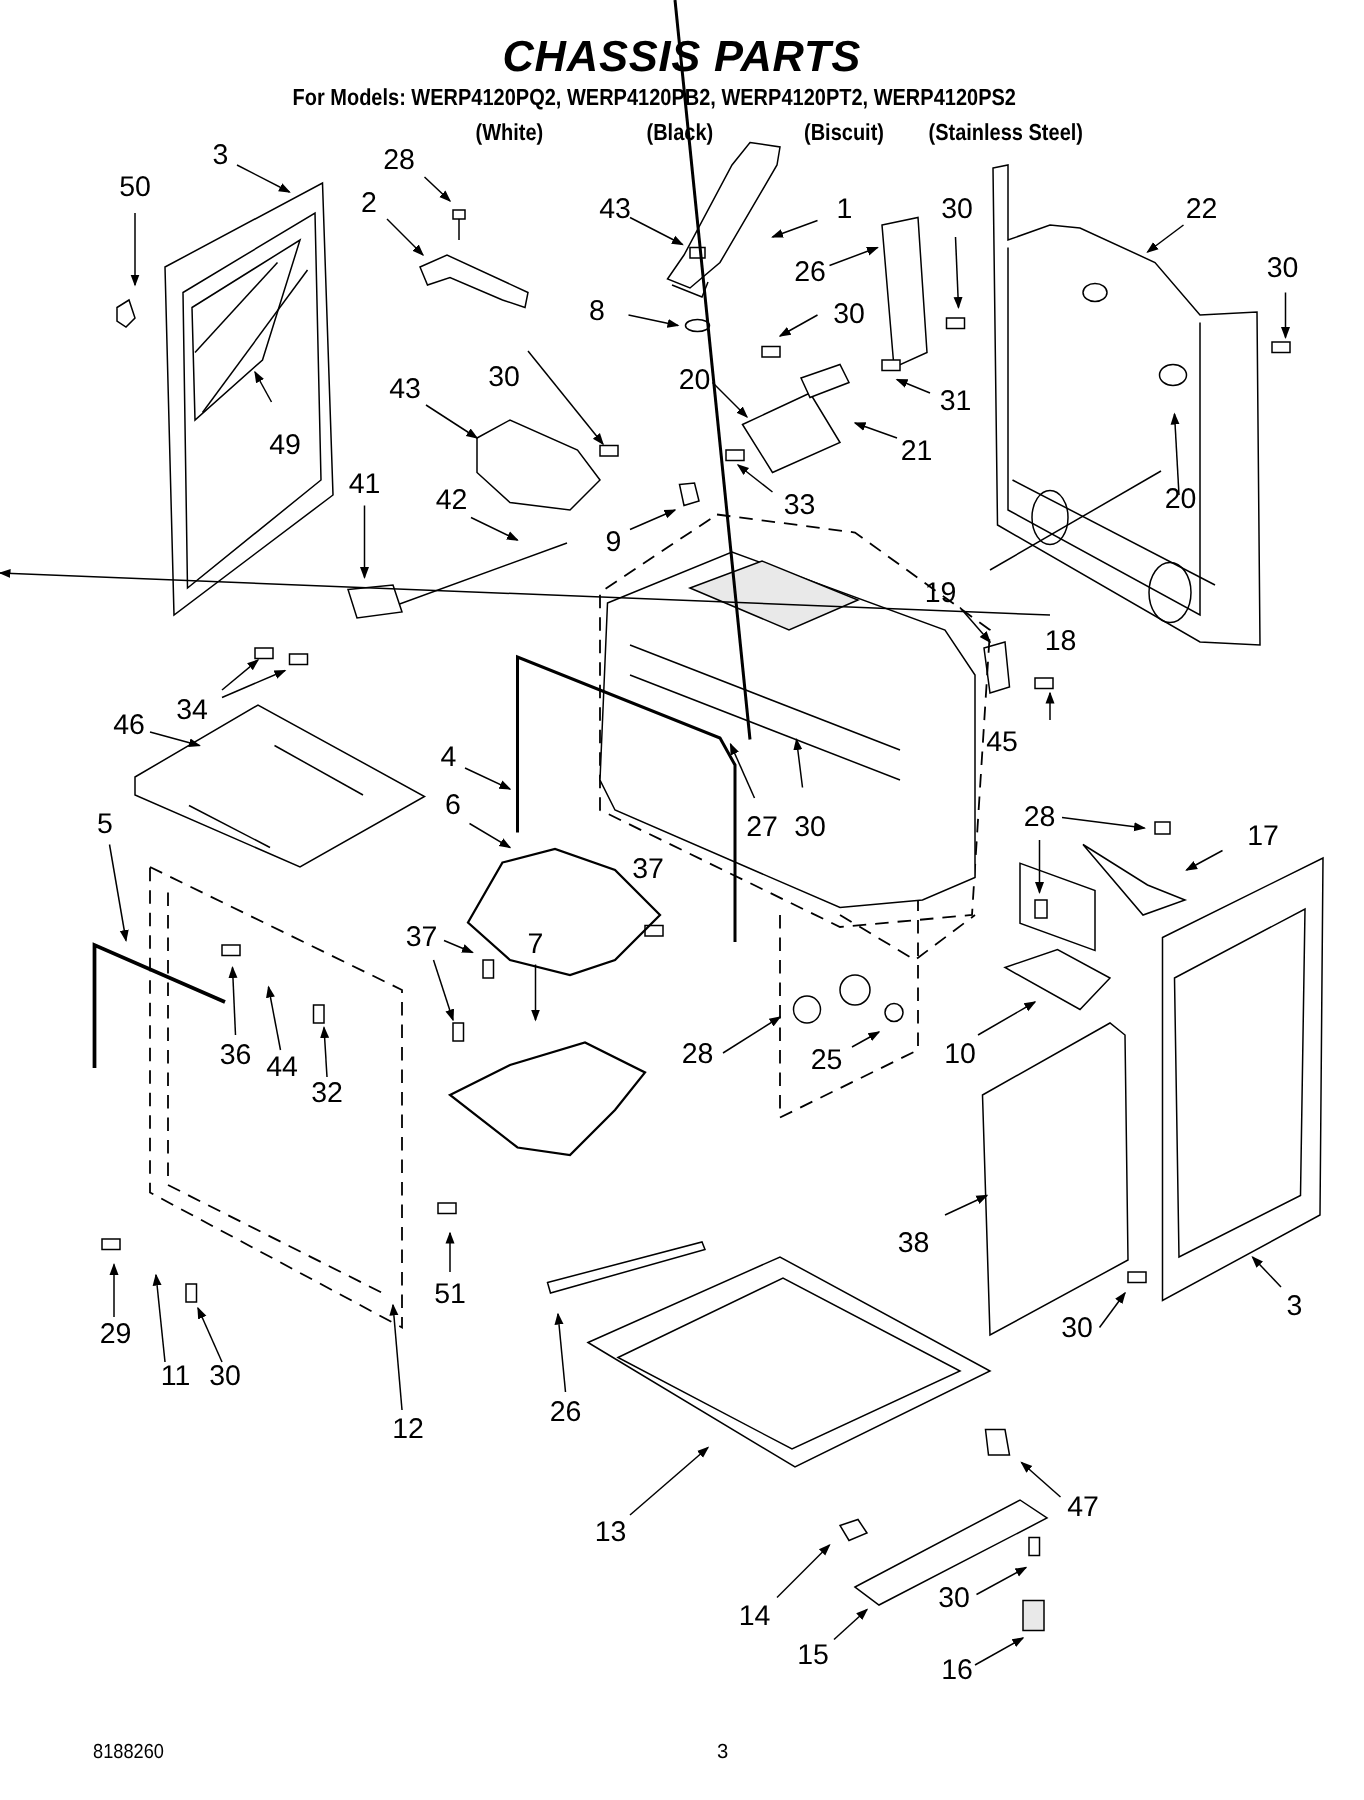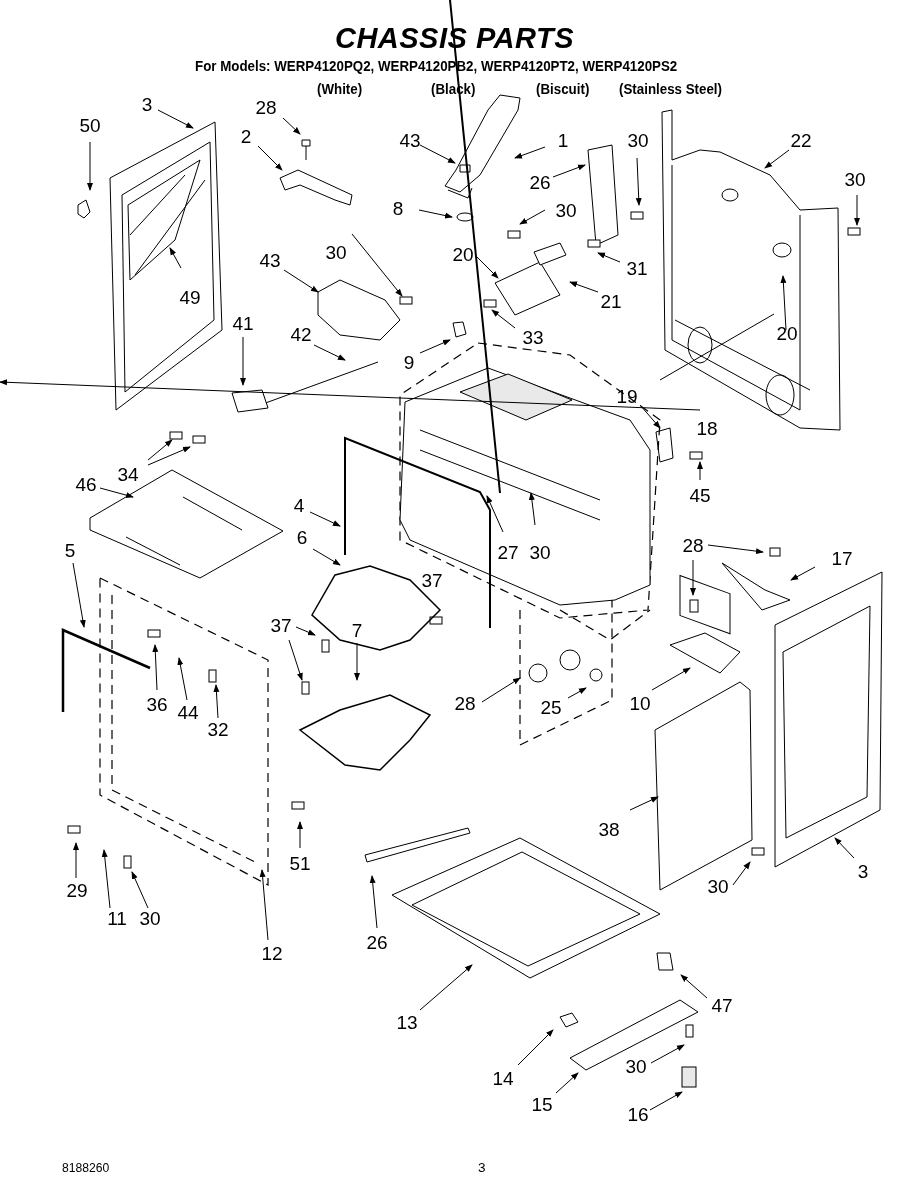--- a/index.html
+++ b/index.html
@@ -243,21 +243,21 @@
 <span class="callout" style="left:463px;top:254px">20</span>
 <span class="callout" style="left:611px;top:301px">21</span>
 <span class="callout" style="left:637px;top:268px">31</span>
 <span class="callout" style="left:243px;top:323px">41</span>
 <span class="callout" style="left:301px;top:334px">42</span>
 <span class="callout" style="left:409px;top:362px">9</span>
 <span class="callout" style="left:533px;top:337px">33</span>
 <span class="callout" style="left:787px;top:333px">20</span>
 <span class="callout" style="left:707px;top:428px">18</span>
 <span class="callout" style="left:627px;top:396px">19</span>
-<span class="callout" style="left:700px;top:495px">45</span>
+<span class="callout" style="left:668px;top:495px">45</span>
 <span class="callout" style="left:128px;top:474px">34</span>
 <span class="callout" style="left:86px;top:484px">46</span>
 <span class="callout" style="left:299px;top:505px">4</span>
 <span class="callout" style="left:508px;top:552px">27</span>
 <span class="callout" style="left:540px;top:552px">30</span>
 <span class="callout" style="left:302px;top:537px">6</span>
 <span class="callout" style="left:70px;top:550px">5</span>
 <span class="callout" style="left:432px;top:580px">37</span>
 <span class="callout" style="left:281px;top:625px">37</span>
 <span class="callout" style="left:357px;top:630px">7</span>

